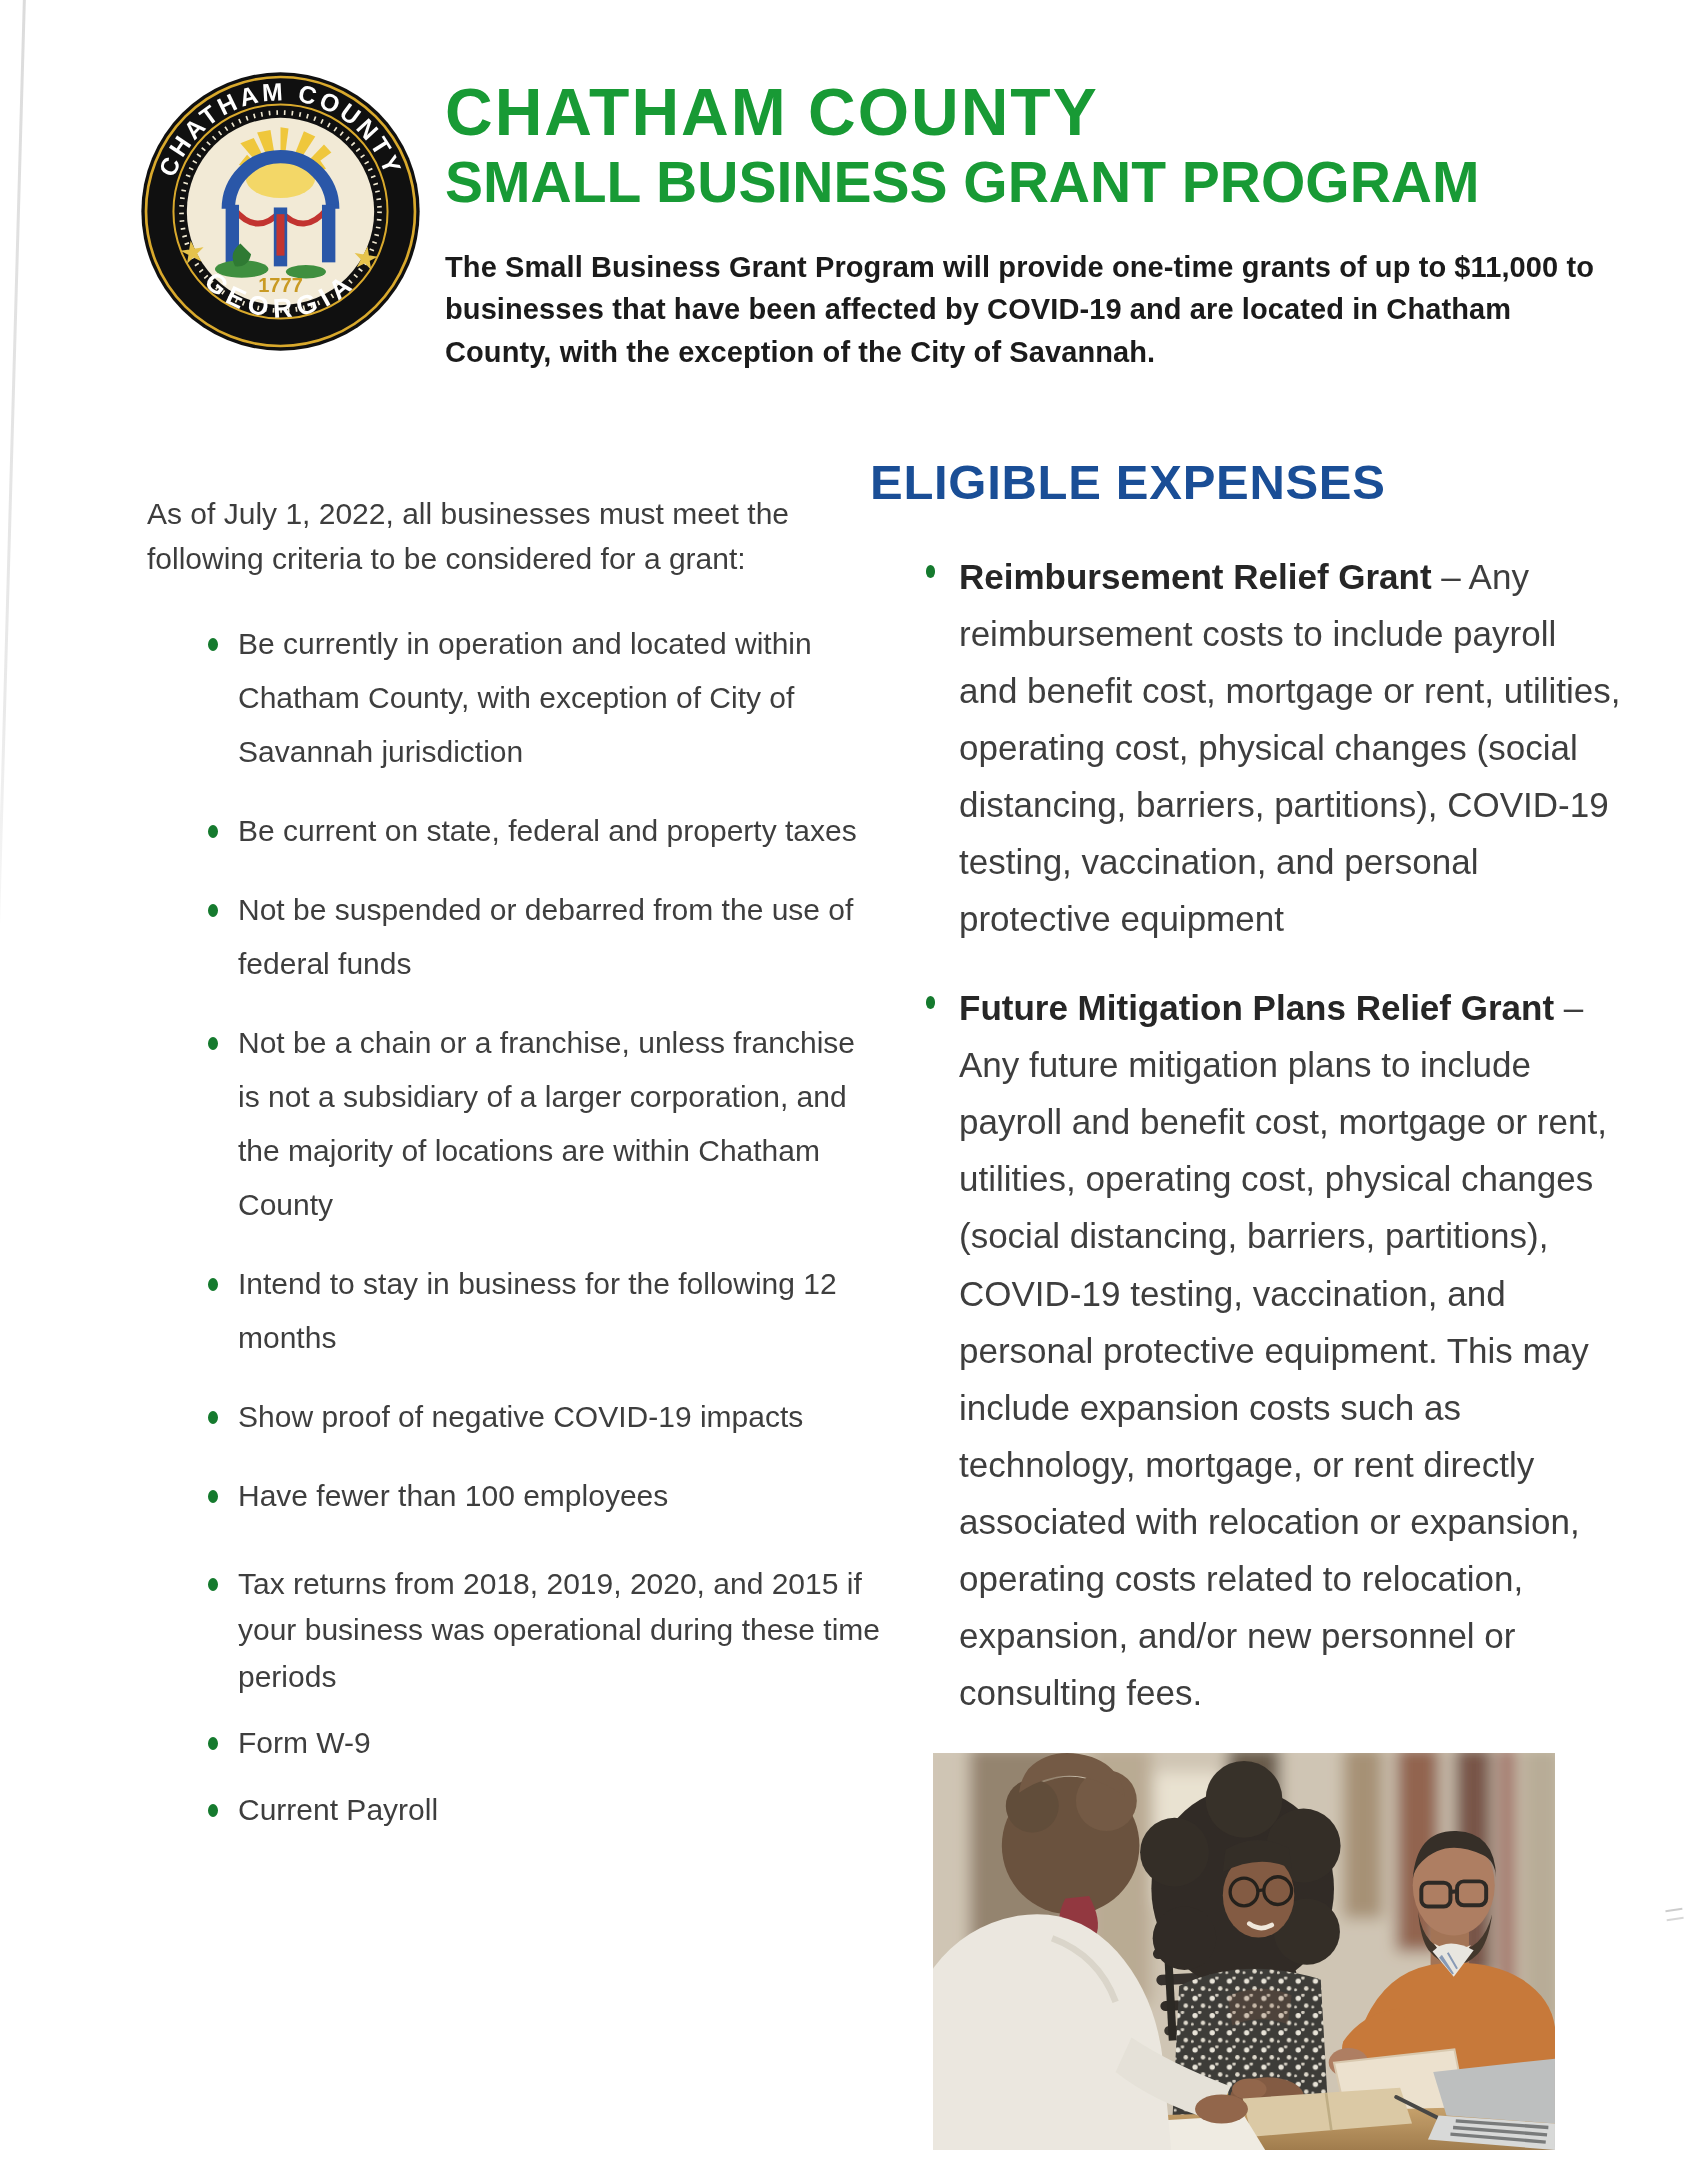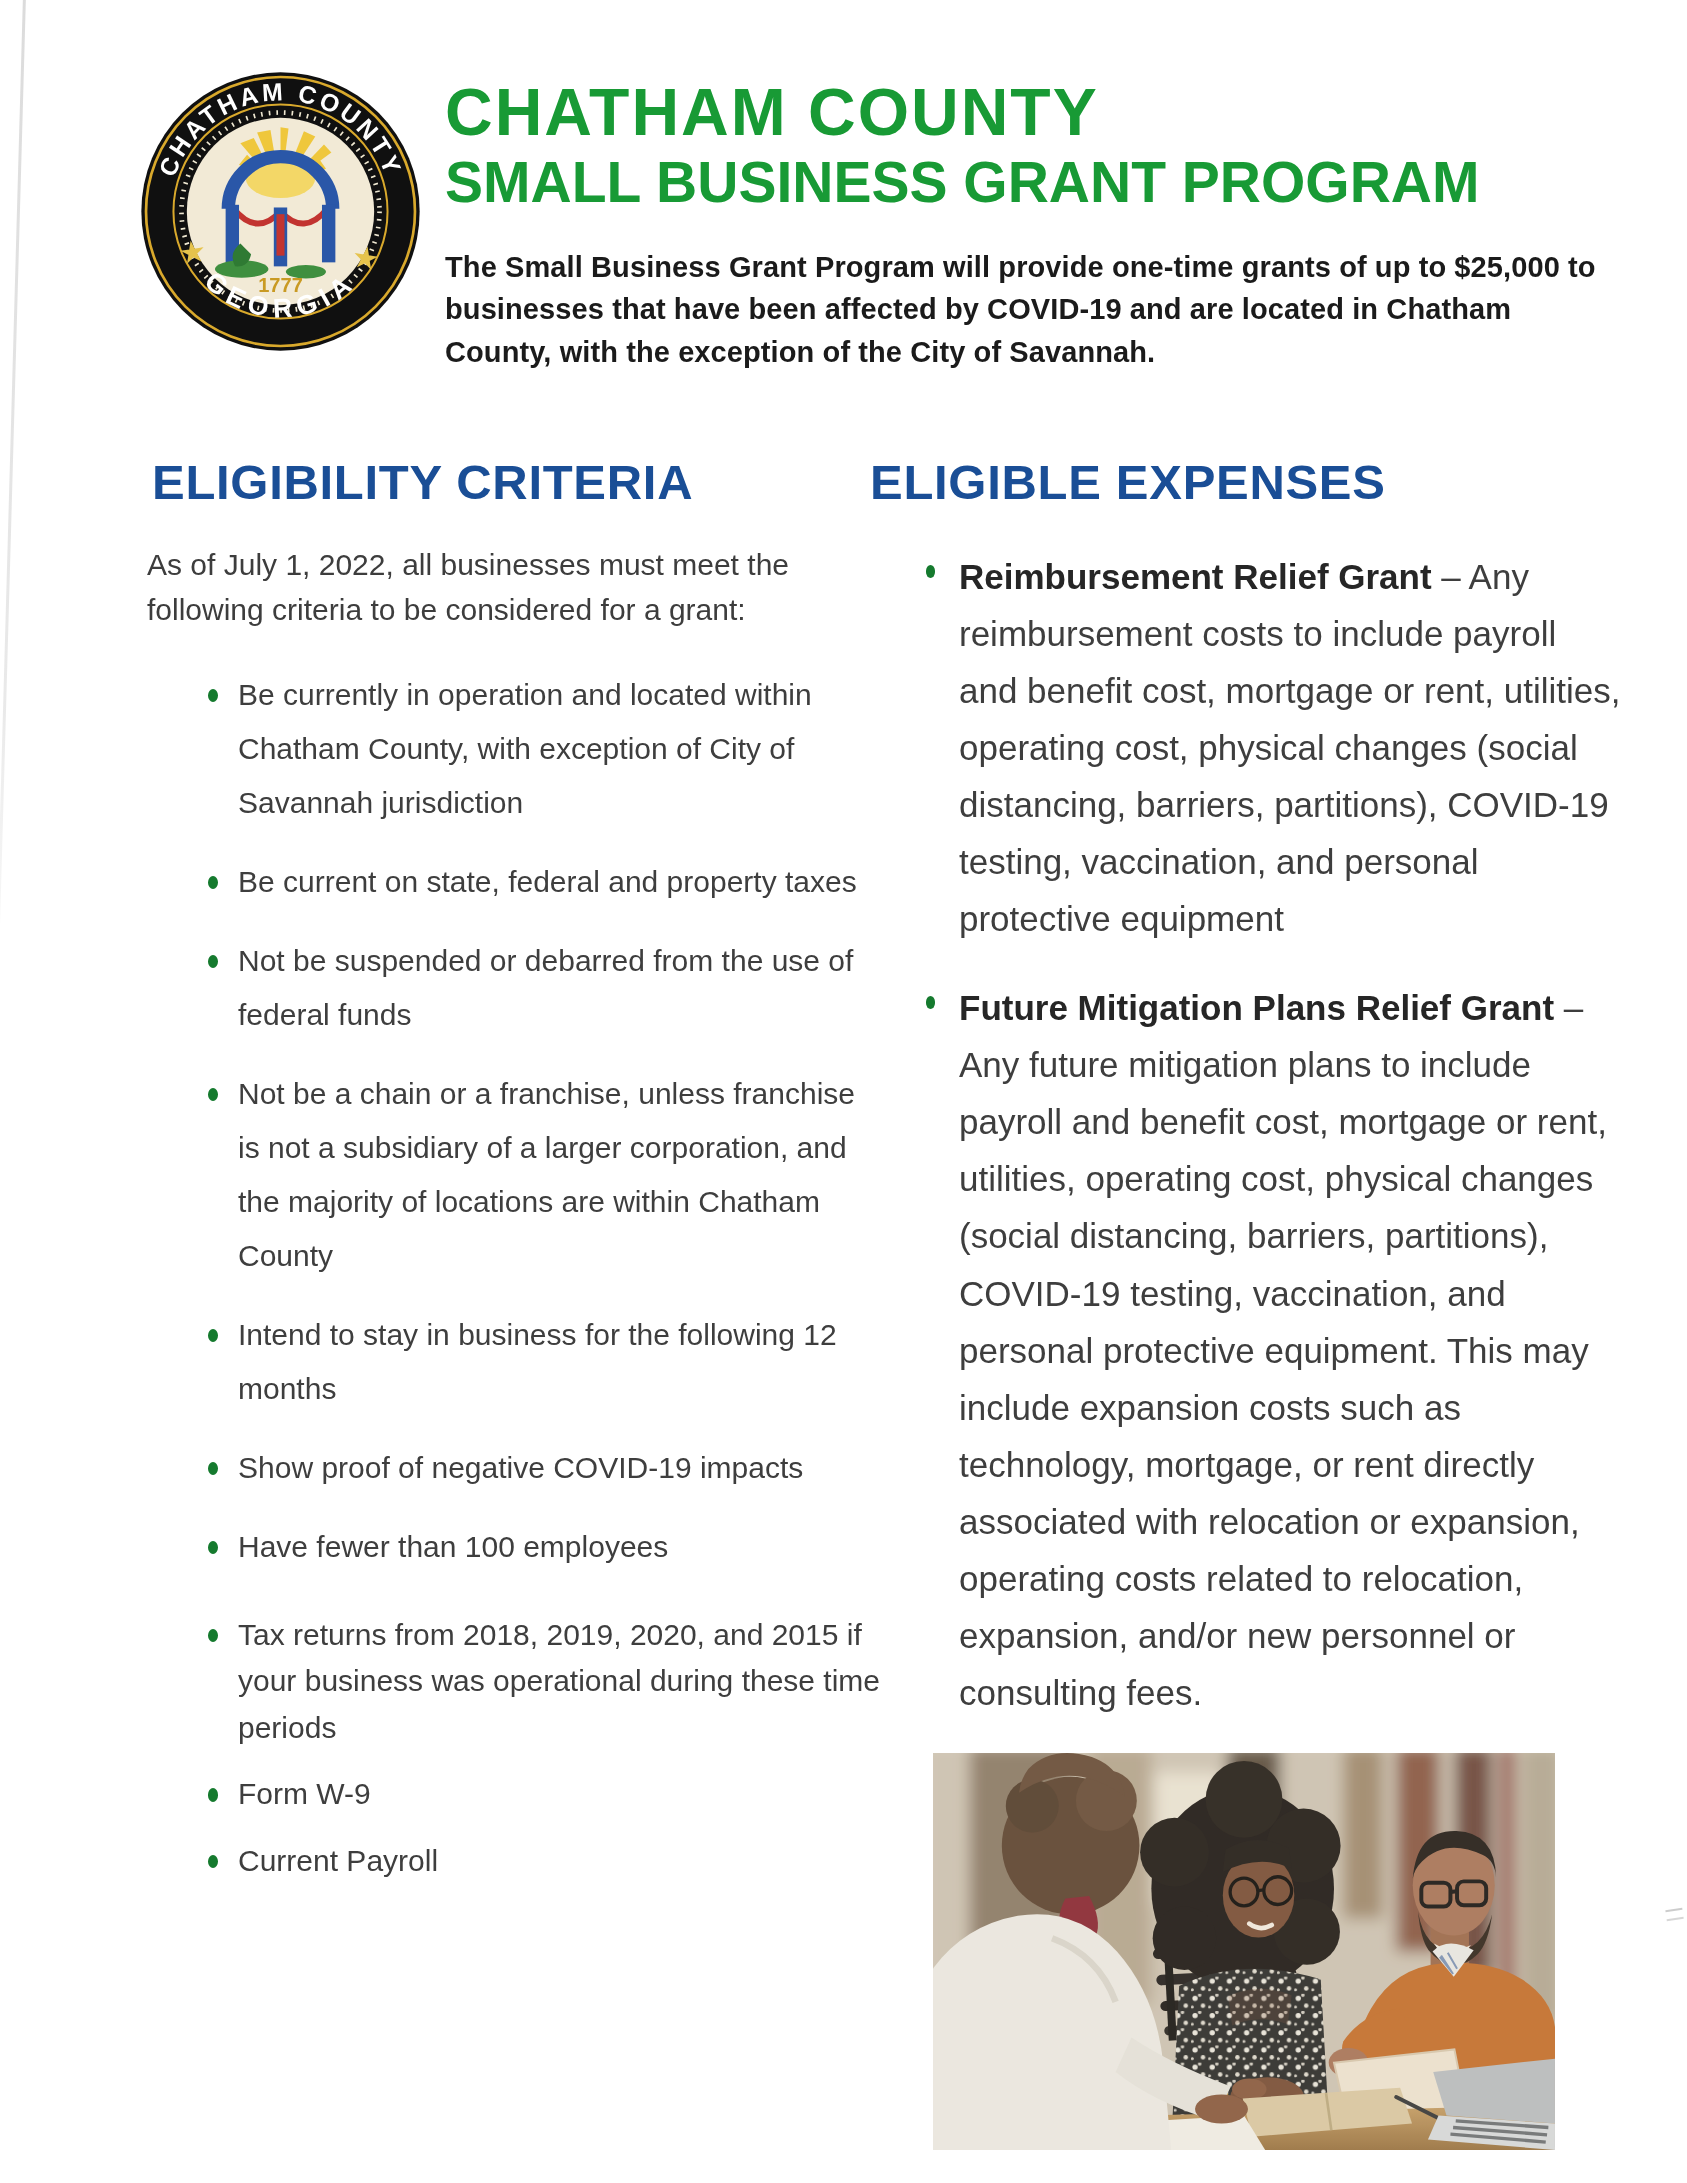--- a/index.html
+++ b/index.html
@@ -152,28 +152,27 @@
       <text font-family="Liberation Sans, sans-serif" font-size="40" font-weight="bold" fill="#ffffff" letter-spacing="10">
         <textPath href="#arcBot" startOffset="50%" text-anchor="middle">
           <tspan fill="#E6C34C">★</tspan><tspan> </tspan><tspan>GEORGIA</tspan><tspan> </tspan><tspan fill="#E6C34C">★</tspan>
         </textPath>
       </text>
     </svg>
 
     <div class="title-block">
       <div class="title-line1">CHATHAM COUNTY</div>
       <div class="title-line2">SMALL BUSINESS GRANT PROGRAM</div>
-      <div class="intro">The Small Business Grant Program will provide one-time grants of up to $25,000 to businesses that have been affected by COVID-19 and are located in Chatham County, with the exception of the City of Savannah.</div>
+      <div class="intro">The Small Business Grant Program will provide one-time grants of up to $11,000 to businesses that have been affected by COVID-19 and are located in Chatham County, with the exception of the City of Savannah.</div>
     </div>
   </div>
 
   <div class="columns">
 
     <div class="col-left">
-      <h2 class="section">ELIGIBILITY CRITERIA</h2>
       <div class="lead-in">As of July 1, 2022, all businesses must meet the following criteria to be considered for a grant:</div>
 
       <ul class="bullets">
 
           <li>Be currently in operation and located within Chatham County, with exception of City of Savannah jurisdiction</li>
 
           <li>Be current on state, federal and property taxes</li>
 
           <li>Not be suspended or debarred from the use of federal funds</li>
 

